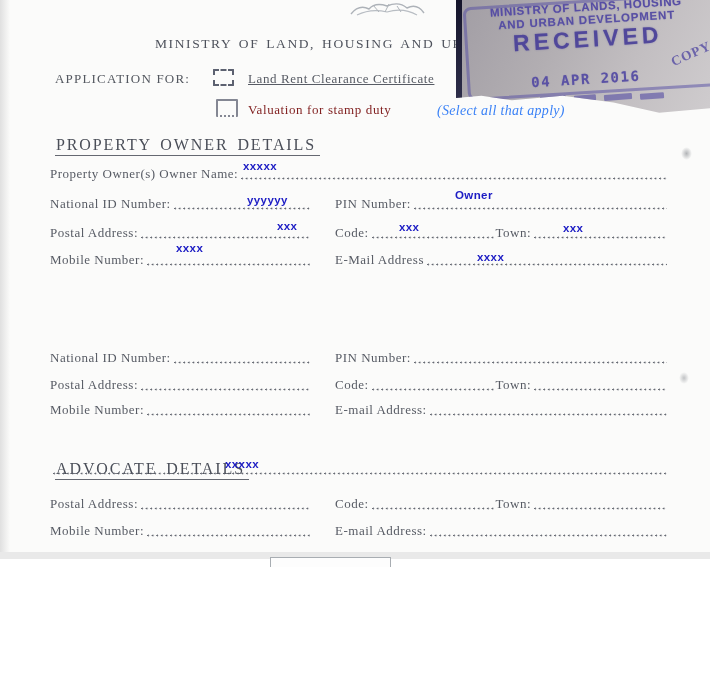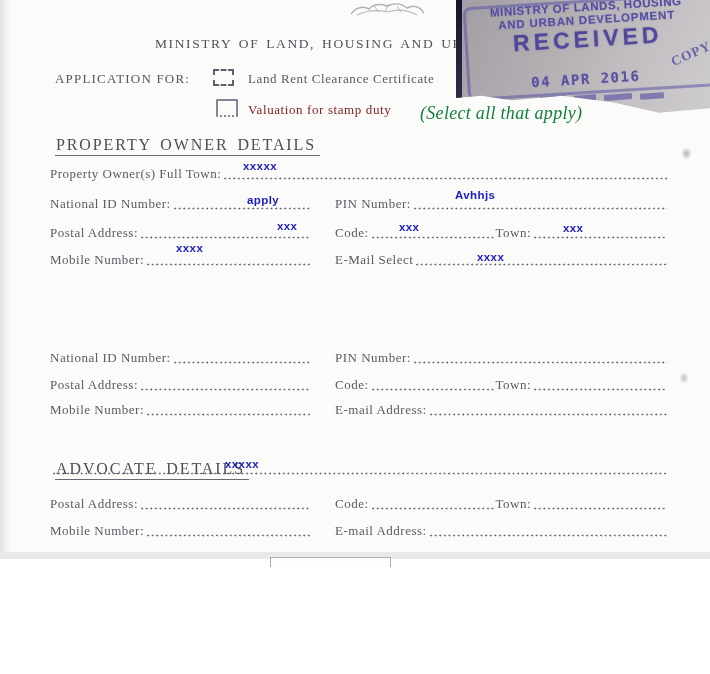--- a/index.html
+++ b/index.html
@@ -15,23 +15,23 @@
   
   .emblem{position:absolute;left:345px;top:0;width:84px;height:17px;opacity:.8;}
   
   .title{position:absolute;left:155px;top:36px;font-size:13.5px;letter-spacing:1.6px;
          word-spacing:2px;color:#4e525c;white-space:nowrap;}
   
   .app-label{position:absolute;left:55px;top:71px;font-size:13px;letter-spacing:1.2px;color:#53575f;text-align:center;}
   .cb1{position:absolute;left:213px;top:69px;width:17px;height:13px;border:2px dashed #5c6170;border-radius:1px;}
   .cb2{position:absolute;left:216px;top:99px;width:18px;height:14px;border:2px solid rgba(92,97,112,.75);
        border-bottom-style:dotted;border-radius:1px;}
-  .opt1{position:absolute;left:248px;top:71px;font-size:13px;letter-spacing:.6px;color:#575b64;}
+  .opt1{position:absolute;left:248px;top:71px;font-size:13px;letter-spacing:.6px;color:#575b64;text-decoration:underline;}
   .opt2{position:absolute;left:248px;top:102px;font-size:13px;letter-spacing:.6px;color:#7f1d1d;}
-  .note{position:absolute;left:420px;top:103px;font-size:18px;font-style:italic;color:#15803d;letter-spacing:.3px;}
+  .note{position:absolute;left:437px;top:103px;font-size:14px;font-style:italic;color:#3b82f6;letter-spacing:.3px;}
   
   .heading{position:absolute;left:55px;font-size:16px;letter-spacing:1.9px;word-spacing:3px;color:#4a4e58;
            border-bottom:1.4px solid rgba(74,78,88,.85);padding:0 4px 1px 1px;}
   
   .row{position:absolute;left:50px;width:617px;display:flex;align-items:flex-end;height:15px;
        font-size:13px;color:#575b64;}
   .lbl{white-space:nowrap;letter-spacing:.5px;line-height:15px;}
   .leader{flex:1 1 auto;height:14px;margin-left:3px;
           background-image:radial-gradient(circle at 1.2px 11.5px, rgba(86,90,100,.9) .85px, transparent 1.15px);
           background-size:4.6px 14px;background-repeat:repeat-x;}
@@ -91,36 +91,36 @@
   <div class="app-label">APPLICATION FOR:</div>
   <div class="cb1"></div>
   <div class="opt1">Land Rent Clearance Certificate</div>
   <div class="cb2"></div>
   <div class="opt2">Valuation for stamp duty</div>
   <div class="note">(Select all that apply)</div>
 
   <div class="heading" style="top:136px">PROPERTY OWNER DETAILS</div>
 
   <div class="row" style="top:166px">
-    <span class="lbl">Property Owner(s) Full Town:</span>
+    <span class="lbl">Property Owner(s) Owner Name:</span>
     <span class="leader"></span>
     <span class="val" style="left:193px;top:-6px">xxxxx</span>
   </div>
 
   <div class="row" style="top:196px">
     <span class="c1">
       <span class="lbl">National ID Number:</span>
       <span class="leader"></span>
     </span>
     <span class="c2">
       <span class="lbl">PIN Number:</span>
       <span class="leader"></span>
     </span>
-    <span class="val" style="left:197px;top:-2px">apply</span>
-    <span class="val" style="left:405px;top:-7px">Avhhjs</span>
+    <span class="val" style="left:197px;top:-2px">yyyyyy</span>
+    <span class="val" style="left:405px;top:-7px">Owner</span>
   </div>
 
   <div class="row" style="top:225px">
     <span class="c1">
       <span class="lbl">Postal Address:</span>
       <span class="leader"></span>
     </span>
     <span class="c2">
       <span class="lbl">Code:</span>
       <span class="leader fx" style="width:122px"></span>
@@ -131,21 +131,21 @@
     <span class="val" style="left:349px;top:-4px">xxx</span>
     <span class="val" style="left:513px;top:-3px">xxx</span>
   </div>
 
   <div class="row" style="top:252px">
     <span class="c1">
       <span class="lbl">Mobile Number:</span>
       <span class="leader"></span>
     </span>
     <span class="c2">
-      <span class="lbl">E-Mail Select</span>
+      <span class="lbl">E-Mail Address</span>
       <span class="leader"></span>
     </span>
     <span class="val" style="left:126px;top:-10px">xxxx</span>
     <span class="val" style="left:427px;top:-1px">xxxx</span>
   </div>
 
 
 
   <div class="row" style="top:350px">
     <span class="c1">

